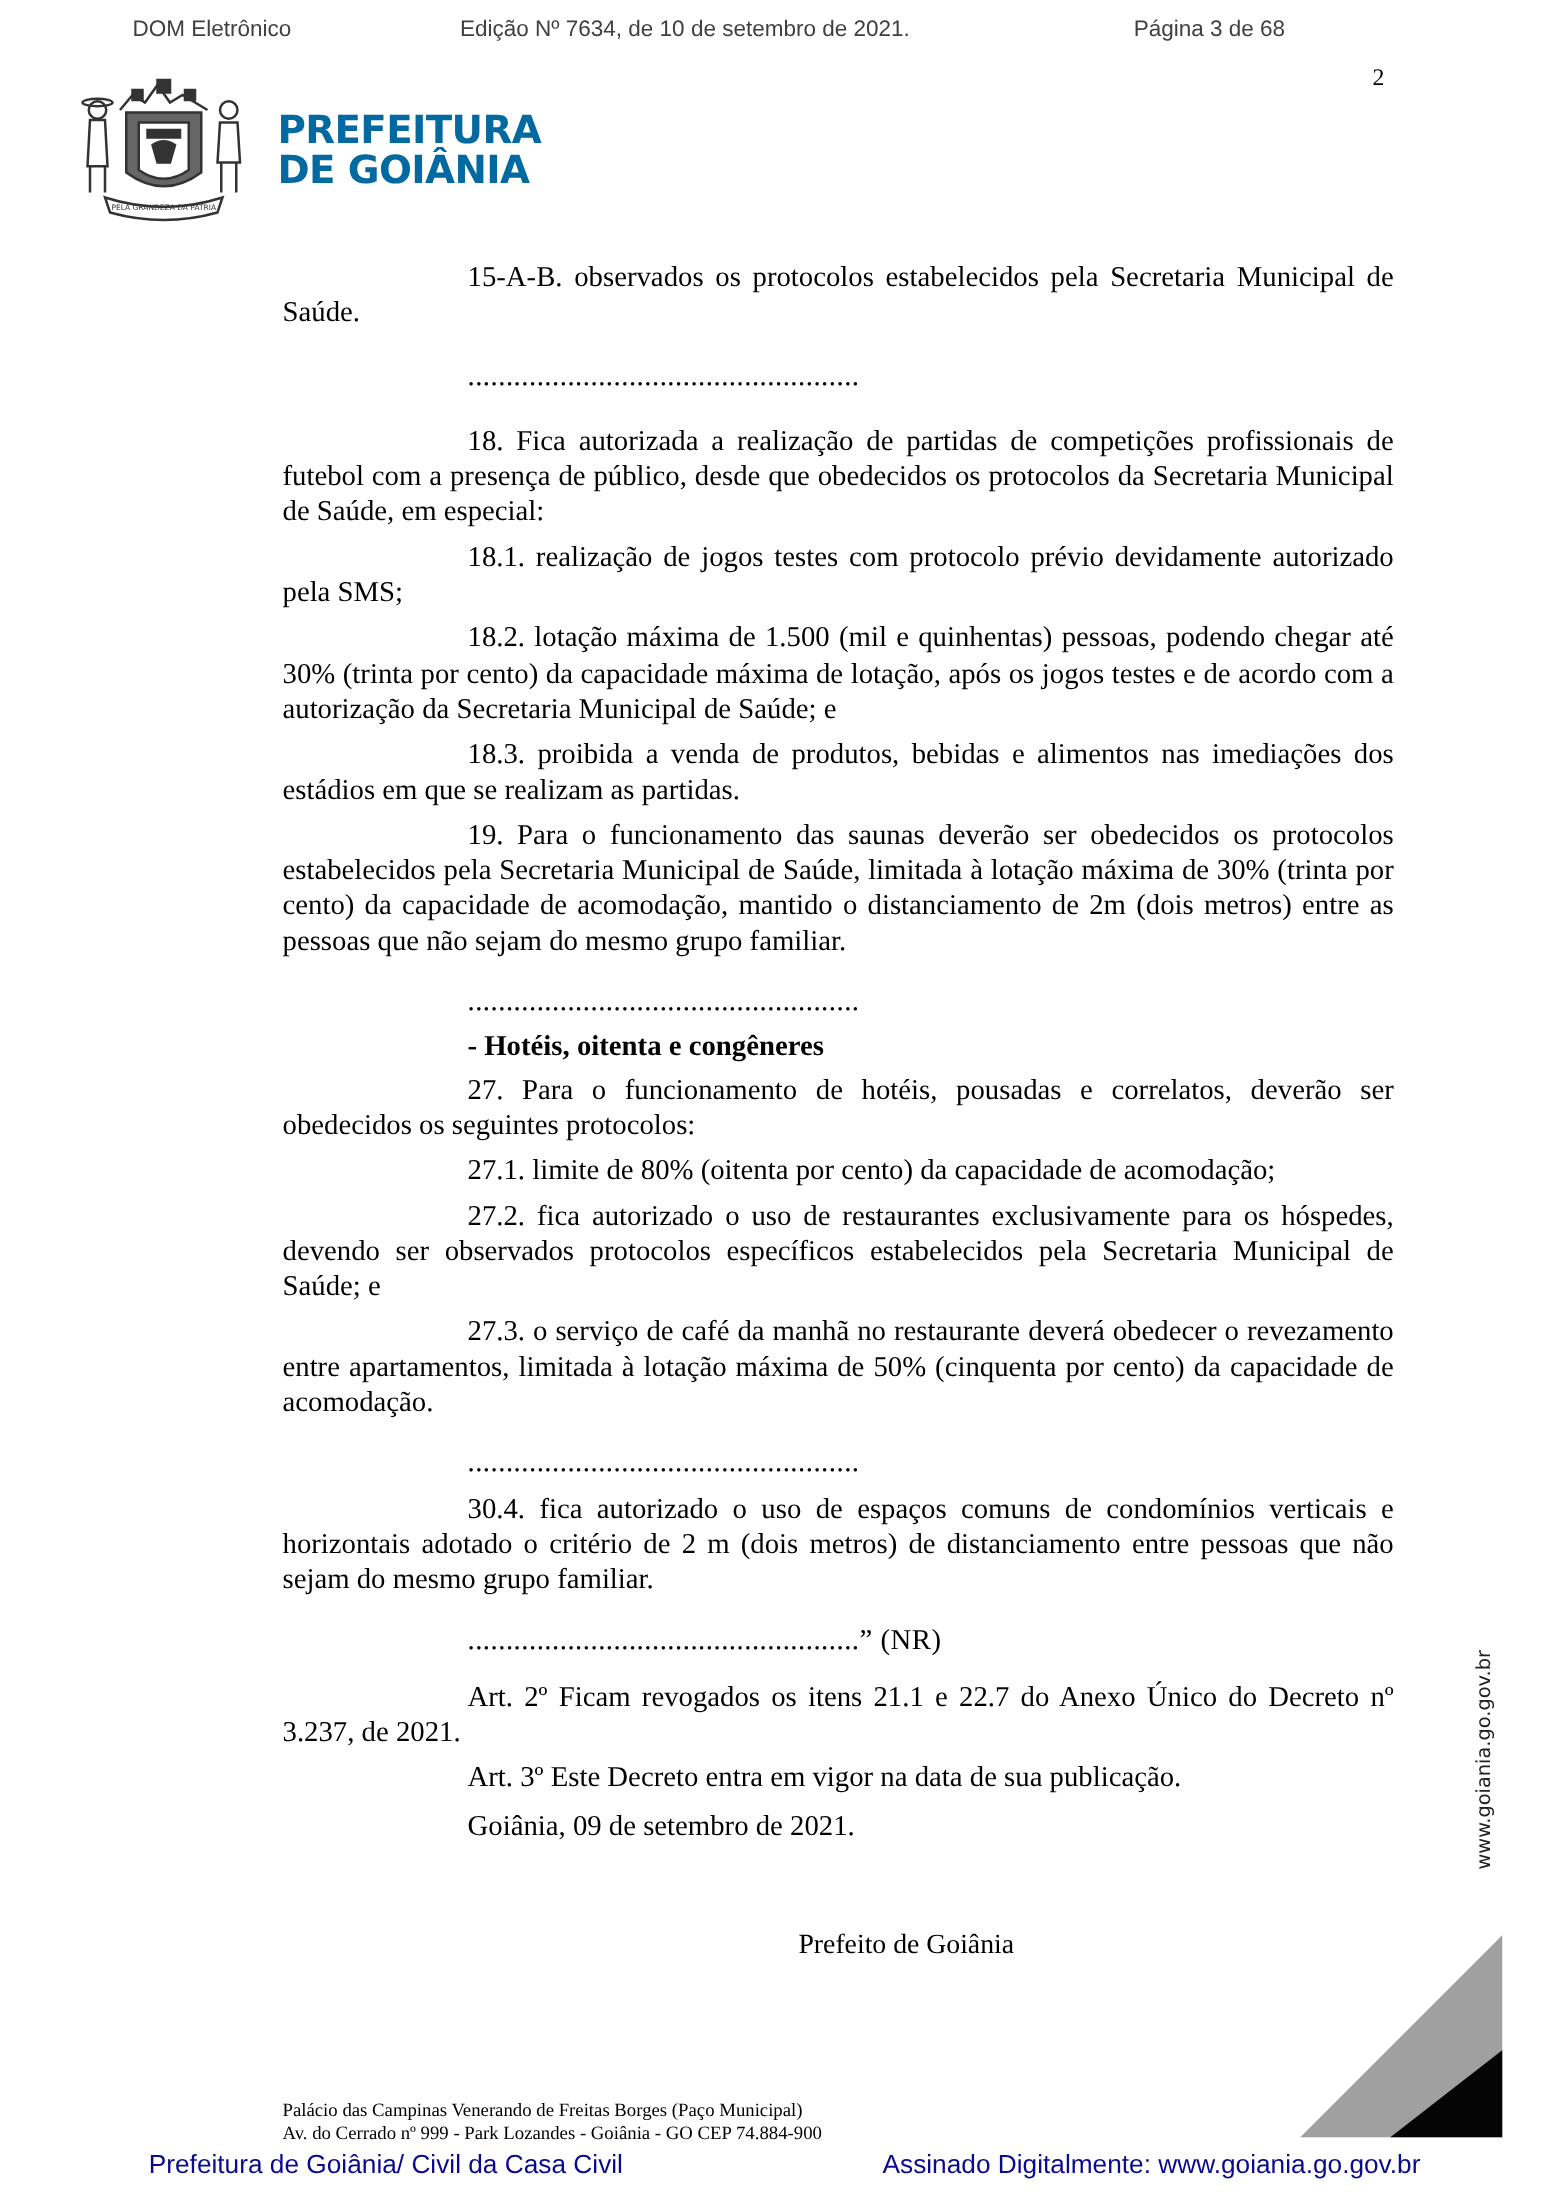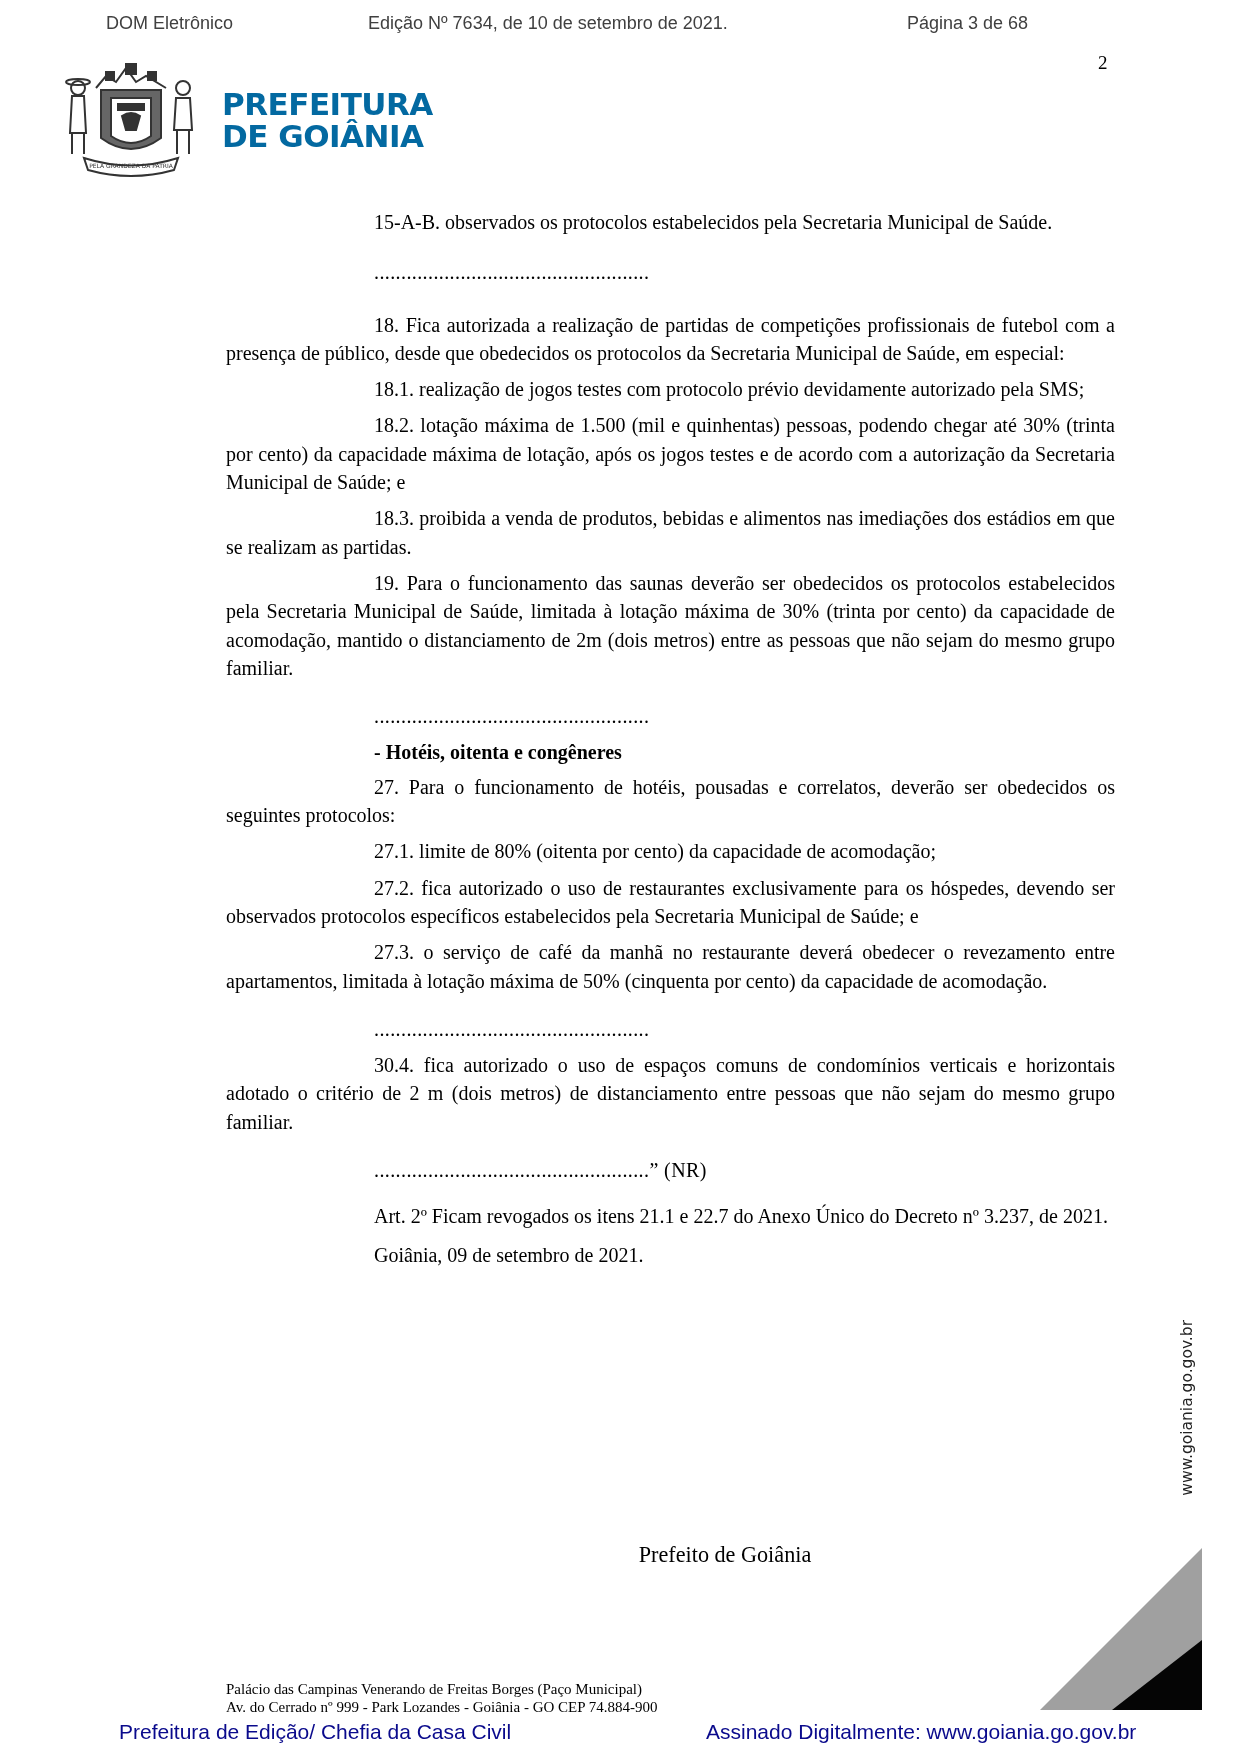--- a/index.html
+++ b/index.html
@@ -4,21 +4,21 @@
 <style>
   html, body { margin:0; padding:0; background:#ffffff; }
   body { width:1240px; height:1754px; position:relative; overflow:hidden;
          font-family:"Liberation Serif", serif; color:#000; }
   .hdr { position:absolute; top:13px; font-family:"Liberation Sans", sans-serif;
          font-size:18px; color:#404040; white-space:nowrap; }
   .pnum { position:absolute; top:52px; left:1098px; font-size:19px; }
   .logo { position:absolute; left:56px; top:58px; width:150px; height:120px; }
   .brand { position:absolute; left:222px; top:88px; font-family:"DejaVu Sans", sans-serif;
            font-weight:bold; font-size:31px; line-height:32px; color:#0369a1; letter-spacing:-0.5px; }
-  .body { position:absolute; left:226px; width:889px; top:208px; font-size:20px; line-height:28.3px; }
+  .body { position:absolute; left:226px; width:889px; top:208px; font-size:23px; line-height:28.3px; }
   .p { text-align:justify; text-indent:148px; margin:0; }
   .dots { margin-left:148px; letter-spacing:0.4px; }
   .bold { font-weight:bold; padding-left:148px; }
   .ind { padding-left:148px; }
   .sig { position:absolute; left:560px; top:1540px; width:330px; text-align:center; font-size:22.2px; line-height:29px; }
   .addr { position:absolute; left:226px; top:1680px; font-size:15px; line-height:18px; }
   .ftr { position:absolute; top:1720px; font-family:"Liberation Sans", sans-serif; font-size:21px; color:#0a0a8c; white-space:nowrap; }
   .vert { position:absolute; left:1178px; top:1320px; transform-origin:left top;
           transform:rotate(-90deg) translateX(-200px); font-family:"DejaVu Sans", sans-serif;
           font-size:15.5px; color:#222; white-space:nowrap; width:200px; text-align:right; }
@@ -69,33 +69,34 @@
   <div class="dots" style="margin-top:20px;">...................................................</div>
   <div class="bold" style="margin-top:8px;">- Hotéis, oitenta e congêneres</div>
   <p class="p" style="margin-top:6px;">27. Para o funcionamento de hotéis, pousadas e correlatos, deverão ser obedecidos os seguintes protocolos:</p>
   <p class="p" style="margin-top:8px;">27.1. limite de 80% (oitenta por cento) da capacidade de acomodação;</p>
   <p class="p" style="margin-top:8px;font-family:Liberation Serif, serif;">27.2. fica autorizado o uso de restaurantes exclusivamente para os hóspedes, devendo ser observados protocolos específicos estabelecidos pela Secretaria Municipal de Saúde; e</p>
   <p class="p" style="margin-top:8px;">27.3. o serviço de café da manhã no restaurante deverá obedecer o revezamento entre apartamentos, limitada à lotação máxima de 50% (cinquenta por cento) da capacidade de acomodação.</p>
   <div class="dots" style="margin-top:20px;">...................................................</div>
   <p class="p" style="margin-top:8px;">30.4. fica autorizado o uso de espaços comuns de condomínios verticais e horizontais adotado o critério de 2 m (dois metros) de distanciamento entre pessoas que não sejam do mesmo grupo familiar.</p>
   <div class="dots" style="margin-top:20px;">...................................................” (NR)</div>
   <p class="p" style="margin-top:18px;">Art. 2º Ficam revogados os itens 21.1 e 22.7 do Anexo Único do Decreto nº 3.237, de 2021.</p>
+  <div class="ind" style="margin-top:8px;">Art. 3º Este Decreto entra em vigor na data de sua publicação.</div>
   <div class="ind" style="margin-top:10px;">Goiânia, 09  de  setembro  de  2021.</div>
 </div>
 
 <div class="sig">
   <div>Prefeito de Goiânia</div>
 </div>
 
 <div class="addr">
   <div>Palácio das Campinas Venerando de Freitas Borges (Paço Municipal)</div>
   <div>Av. do Cerrado nº 999 - Park Lozandes - Goiânia - GO CEP 74.884-900</div>
 </div>
 
-<div class="ftr" style="left:119px;">Prefeitura de Edição/ Chefia da Casa Civil</div>
+<div class="ftr" style="left:119px;">Prefeitura de Goiânia/ Civil da Casa Civil</div>
 <div class="ftr" style="left:706px;">Assinado Digitalmente: www.goiania.go.gov.br</div>
 
 <div class="vert">www.goiania.go.gov.br</div>
 
 <svg class="tri" viewBox="0 0 162 162">
   <polygon points="162,0 162,162 0,162" fill="#a0a0a0"></polygon>
   <polygon points="162,92 162,162 72,162" fill="#050505"></polygon>
 </svg>
 
 </body></html>

